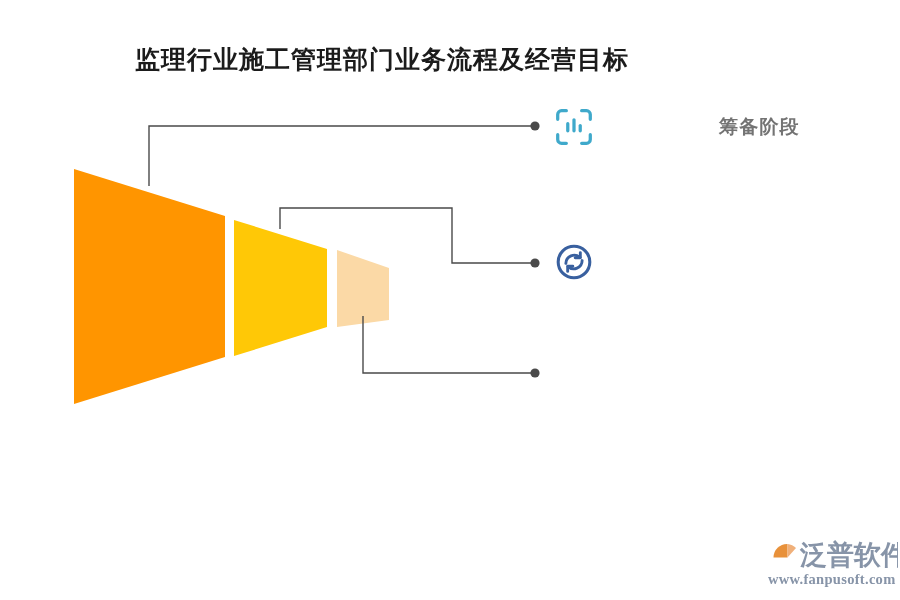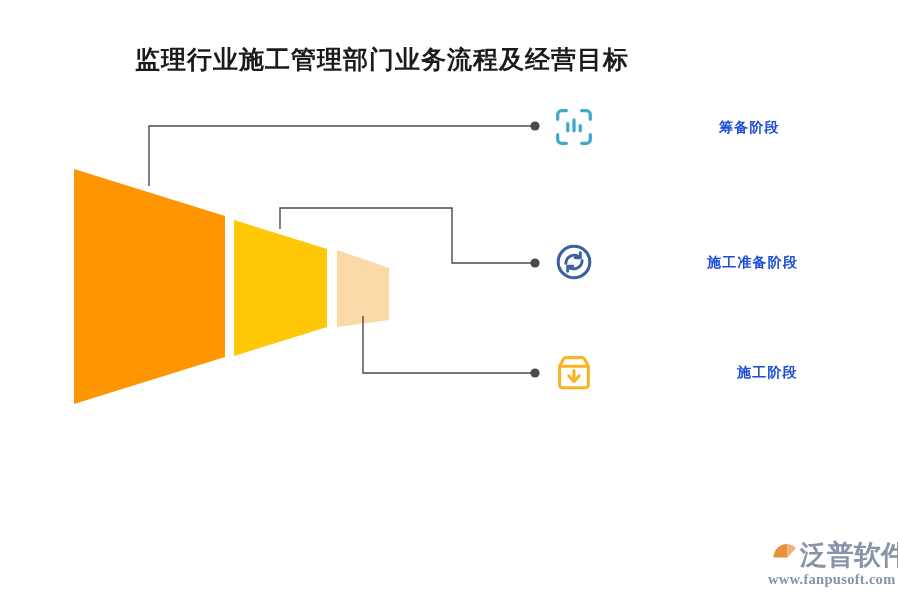--- a/index.html
+++ b/index.html
@@ -52,23 +52,23 @@
     display: flex;
     align-items: center;
   }
   .stage-icon {
     width: 46px;
     height: 46px;
     flex: 0 0 46px;
     display: block;
   }
   .stage-label {
-    font-size: 14px;
+    font-size: 19px;
     font-weight: bold;
-    color: #1d4ed8;
+    color: #737373;
     letter-spacing: 1.2px;
     white-space: nowrap;
     line-height: 22px;
   }
 
   #stage-row-0 { left: 551px; top: 104px; }
   #stage-row-0 .stage-label { margin-left: 122px; }
 
   #stage-row-1 { left: 551px; top: 239px; }
   #stage-row-1 .stage-label { margin-left: 110px; }
@@ -133,34 +133,22 @@
   <div class="stage-row" id="stage-row-1">
     <svg class="stage-icon" viewBox="0 0 48 48">
       <circle cx="24" cy="24" r="16.5" fill="none" stroke="#39609F" stroke-width="3.2"></circle>
       <g fill="none" stroke="#39609F" stroke-width="3" stroke-linecap="round" stroke-linejoin="round">
         <path d="M15.5 25.5 A8.7 8.7 0 0 1 30.3 19.4"></path>
         <path d="M32.5 22.5 A8.7 8.7 0 0 1 17.7 28.6"></path>
         <path d="M30.6 14.2 L30.6 19.6 L25.2 19.6"></path>
         <path d="M17.4 33.8 L17.4 28.4 L22.8 28.4"></path>
       </g>
     </svg>
-    <span class="stage-label">施工准备阶段</span>
   </div>
 
-  <div class="stage-row" id="stage-row-2">
-    <svg class="stage-icon" viewBox="0 0 48 48">
-      <g fill="none" stroke="#F8B422" stroke-width="3.2" stroke-linecap="round" stroke-linejoin="round">
-        <path d="M9 18 H39 V37.5 A3 3 0 0 1 36 40.5 H12 A3 3 0 0 1 9 37.5 Z"></path>
-        <path d="M9 18 L13.2 10.2 A2.6 2.6 0 0 1 15.5 9 H32.5 A2.6 2.6 0 0 1 34.8 10.2 L39 18"></path>
-        <path d="M24 22.5 V33.5"></path>
-        <path d="M18.5 28 L24 33.8 L29.5 28"></path>
-      </g>
-    </svg>
-    <span class="stage-label">施工阶段</span>
-  </div>
 
   <div id="watermark">
     <svg id="watermark-svg" viewBox="0 0 136 58">
 
       <g>
         <path d="M23 4 A17 17 0 1 0 23 38 A13.5 13.5 0 1 1 23 4 Z" fill="#8794a8"></path>
         <path d="M11.5 25.5 A13.5 13.5 0 0 1 25.5 12 L25.5 25.5 Z" fill="#e8913a"></path>
         <path d="M25.5 12 A13.5 13.5 0 0 1 34 16 L25.5 25.5 Z" fill="#f0b07a"></path>
       </g>
 

